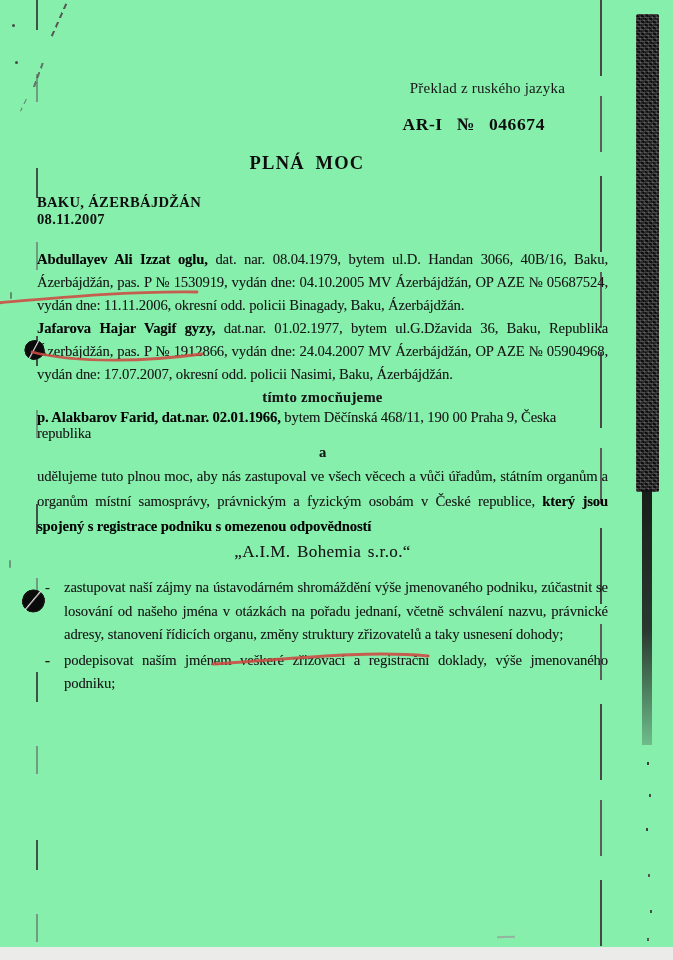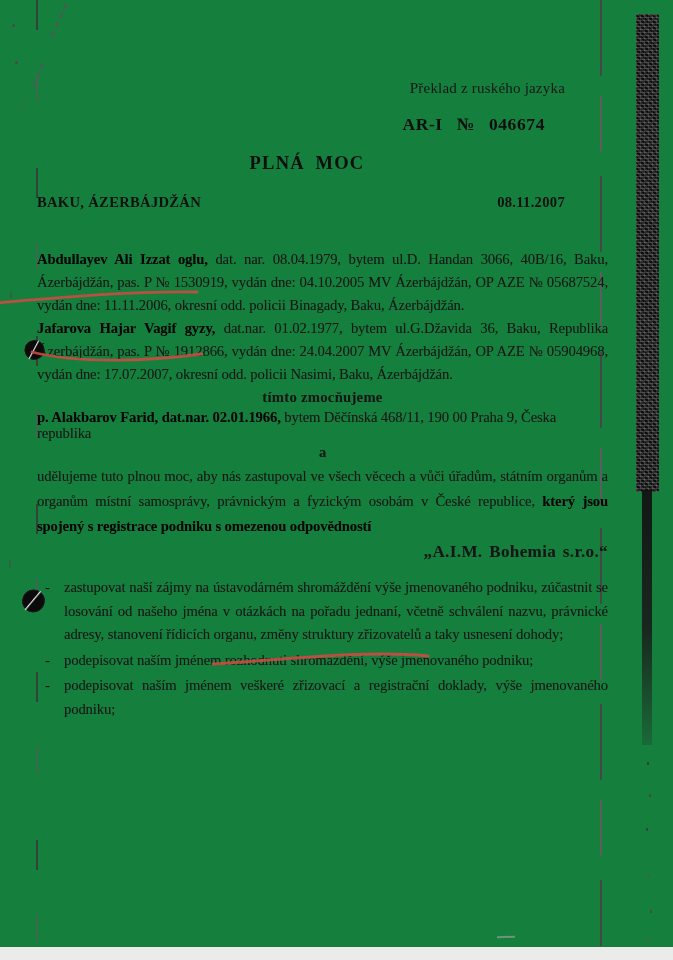--- a/index.html
+++ b/index.html
@@ -1,18 +1,18 @@
 <!DOCTYPE html>
 <html><head>
 <meta charset="utf-8">
 <style>
   html,body{margin:0;padding:0;background:#ffffff;}
   .page{
     position:relative;width:673px;height:960px;overflow:hidden;
-    background:#15803d;
+    background:#86efac;
     font-family:"Liberation Serif","DejaVu Serif",serif;
     color:#161616;
   }
   
   .vline-left{position:absolute;left:36px;top:0;width:2px;height:942px;
     background:repeating-linear-gradient(to bottom,
       rgba(55,55,55,.85) 0 30px, transparent 30px 74px,
       rgba(90,90,90,.55) 74px 102px, transparent 102px 168px);}
   .vline-right{position:absolute;left:600px;top:0;width:2px;height:946px;
     background:repeating-linear-gradient(to bottom,
@@ -47,37 +47,37 @@
   .blob-ktery{left:22px;top:589px;width:23px;height:24px;transform:rotate(12deg);}
   .red-marks{position:absolute;left:0;top:0;width:673px;height:960px;pointer-events:none;}
 
   
   .translation-note{position:absolute;top:80px;right:108px;font-size:15px;letter-spacing:.2px;}
   .doc-number{position:absolute;top:114px;right:128px;font-size:17.5px;font-weight:bold;
     letter-spacing:.6px;word-spacing:9px;color:#0e0e0e;margin-left:32px;}
   .doc-title{position:absolute;top:153px;left:0;width:614px;text-align:center;
     font-size:18.5px;font-weight:bold;letter-spacing:1.2px;word-spacing:5px;color:#0e0e0e;}
   .place-date{position:absolute;top:194px;left:37px;width:528px;display:flex;
-    justify-content:space-between;font-weight:bold;font-size:14.6px;letter-spacing:.3px;color:#101010;}
+    justify-content:space-between;font-weight:bold;font-size:14.6px;letter-spacing:.3px;color:#101010;flex-direction:column;}
 
   
   .doc-body{position:absolute;top:248px;left:37px;width:571px;
     font-size:14.6px;line-height:23px;letter-spacing:-.1px;
     text-shadow:.2px .2px 0 rgba(25,25,25,.3);}
   .doc-body p{margin:0;}
   .para{text-align:justify;}
   .b{font-weight:bold;color:#050505;}
   .p1{margin-top:4px;}
   .p2{margin-top:2px;}
   .center{text-align:center;}
   .grant-heading{margin-top:22px;font-weight:bold;letter-spacing:.3px;}
   .attorney{margin-top:10px;line-height:16px;}
   .conjunction{margin-top:1px;font-weight:bold;}
   .scope{margin-top:3px;line-height:25px;}
-  .company{margin-top:17px;font-size:17px;line-height:26px;font-weight:bold;letter-spacing:.4px;word-spacing:2px;text-align:right;}
+  .company{margin-top:17px;font-size:17px;line-height:26px;font-weight:normal;letter-spacing:.4px;word-spacing:2px;}
   .particulars{margin-top:14px;font-weight:bold;}
   .powers{list-style:none;margin:11px 0 0 0;padding:0;}
   .powers li{position:relative;padding-left:27px;text-align:justify;line-height:23.5px;}
   .powers li + li{margin-top:2px;}
   .powers .dash{position:absolute;left:8px;top:0;}
 </style>
 </head>
 <body>
 
 <div class="page">
@@ -117,21 +117,21 @@
 
     <p class="center conjunction">a</p>
 
     <p class="para scope"><span>udělujeme tuto plnou moc, aby nás zastupoval ve všech věcech a vůči úřadům, státním organům a organům místní samosprávy, právnickým a fyzickým osobám v České republice, </span><span class="b">který jsou spojený s registrace podniku s omezenou odpovědností</span></p>
 
     <p class="center company">„A.I.M. Bohemia s.r.o.“</p>
 
 
     <ul class="powers">
       <li><span class="dash">-</span><span>zastupovat naší zájmy na ústavodárném shromáždění výše jmenovaného podniku, zúčastnit se losování od našeho jména v otázkách na pořadu jednaní, včetně schválení nazvu, právnické adresy, stanovení řídicích organu, změny struktury zřizovatelů a taky usnesení dohody;</span></li>
-      <li><span class="dash">-</span><span>podepisovat naším jménem rozhodnuti shromáždění, výše jmenovaného podniku;</span></li>
+      <li><span class="dash">-</span></li>
       <li><span class="dash">-</span><span>podepisovat naším jménem veškeré zřizovací a registrační doklady, výše jmenovaného podniku;</span></li>
     </ul>
   </div>
 
   <div class="ink-blob blob-person2"></div>
   <div class="ink-blob blob-ktery"></div>
 
   <svg class="red-marks" viewBox="0 0 673 960">
     <path d="M -3 303 C 55 298, 128 291, 197 292" fill="none" stroke="#cf4a42" stroke-width="2.8" stroke-linecap="round" opacity="0.88"></path>
     <path d="M 32 352 C 80 364, 150 361, 202 354" fill="none" stroke="#cf4a42" stroke-width="2.8" stroke-linecap="round" opacity="0.88"></path>

